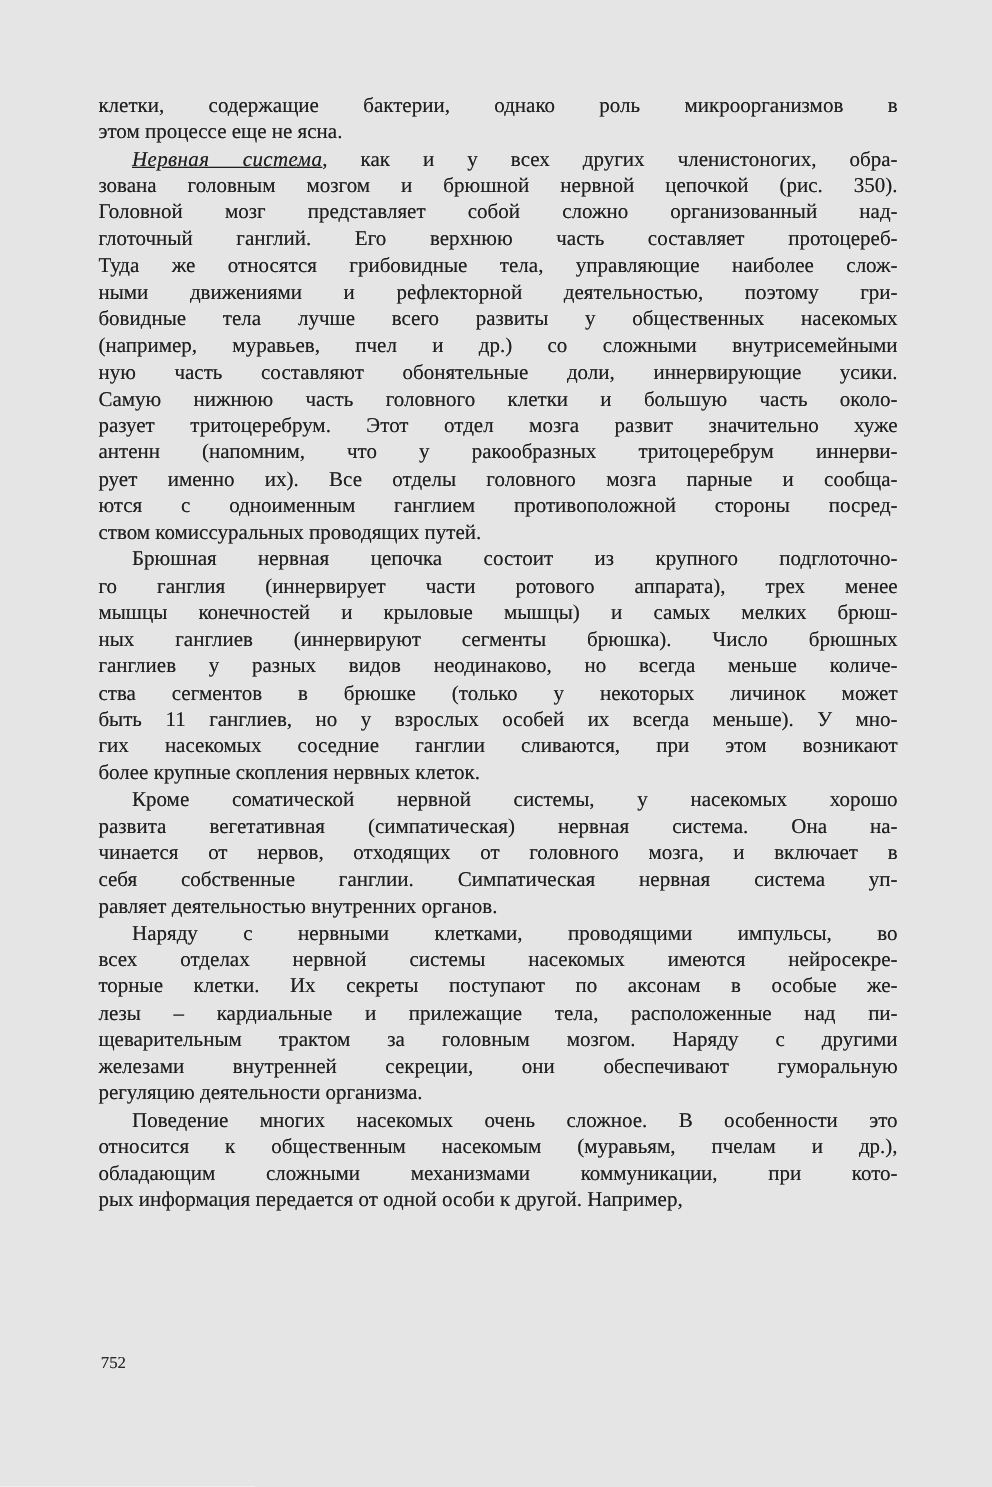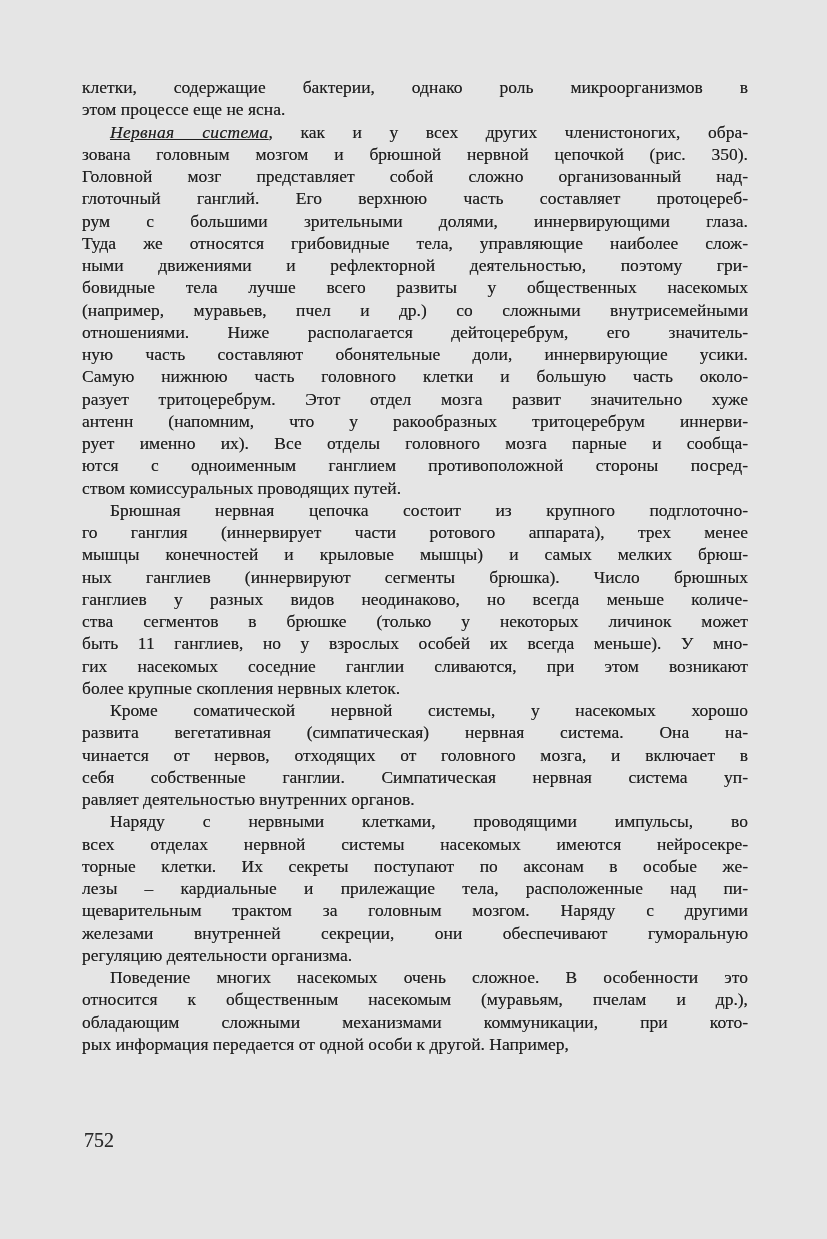--- a/index.html
+++ b/index.html
@@ -42,45 +42,43 @@
   .line em {
     font-style: italic;
     letter-spacing: 0.3px;
     text-decoration: underline;
   }
   .page-number {
     position: absolute;
     left: 84px;
     top: 1129px;
     font-family: "Liberation Serif", "DejaVu Serif", serif;
-    font-size: 20px;
+    font-size: 14px;
     color: #2b2b2b;
     text-shadow: 0 0 0.4px rgba(25,25,25,0.5);
   }
 </style>
 </head>
 <body>
 
 <div class="page">
   <div class="text-block">
       <div class="para">
         <div class="line">клетки, содержащие бактерии, однако роль микроорганизмов в</div>
         <div class="line last">этом процессе еще не ясна.</div>
       </div>
       <div class="para">
         <div class="line indent"><em>Нервная система</em>, как и у всех других членистоногих, обра-</div>
         <div class="line">зована головным мозгом и брюшной нервной цепочкой (рис. 350).</div>
         <div class="line">Головной мозг представляет собой сложно организованный над-</div>
         <div class="line">глоточный ганглий. Его верхнюю часть составляет протоцереб-</div>
-        <div class="line">рум с большими зрительными долями, иннервирующими глаза.</div>
         <div class="line">Туда же относятся грибовидные тела, управляющие наиболее слож-</div>
         <div class="line">ными движениями и рефлекторной деятельностью, поэтому гри-</div>
         <div class="line">бовидные тела лучше всего развиты у общественных насекомых</div>
         <div class="line">(например, муравьев, пчел и др.) со сложными внутрисемейными</div>
-        <div class="line">отношениями. Ниже располагается дейтоцеребрум, его значитель-</div>
         <div class="line">ную часть составляют обонятельные доли, иннервирующие усики.</div>
         <div class="line">Самую нижнюю часть головного клетки и большую часть около-</div>
         <div class="line">разует тритоцеребрум. Этот отдел мозга развит значительно хуже</div>
         <div class="line">антенн (напомним, что у ракообразных тритоцеребрум иннерви-</div>
         <div class="line">рует именно их). Все отделы головного мозга парные и сообща-</div>
         <div class="line">ются с одноименным ганглием противоположной стороны посред-</div>
         <div class="line last">ством комиссуральных проводящих путей.</div>
       </div>
       <div class="para">
         <div class="line indent">Брюшная нервная цепочка состоит из крупного подглоточно-</div>

